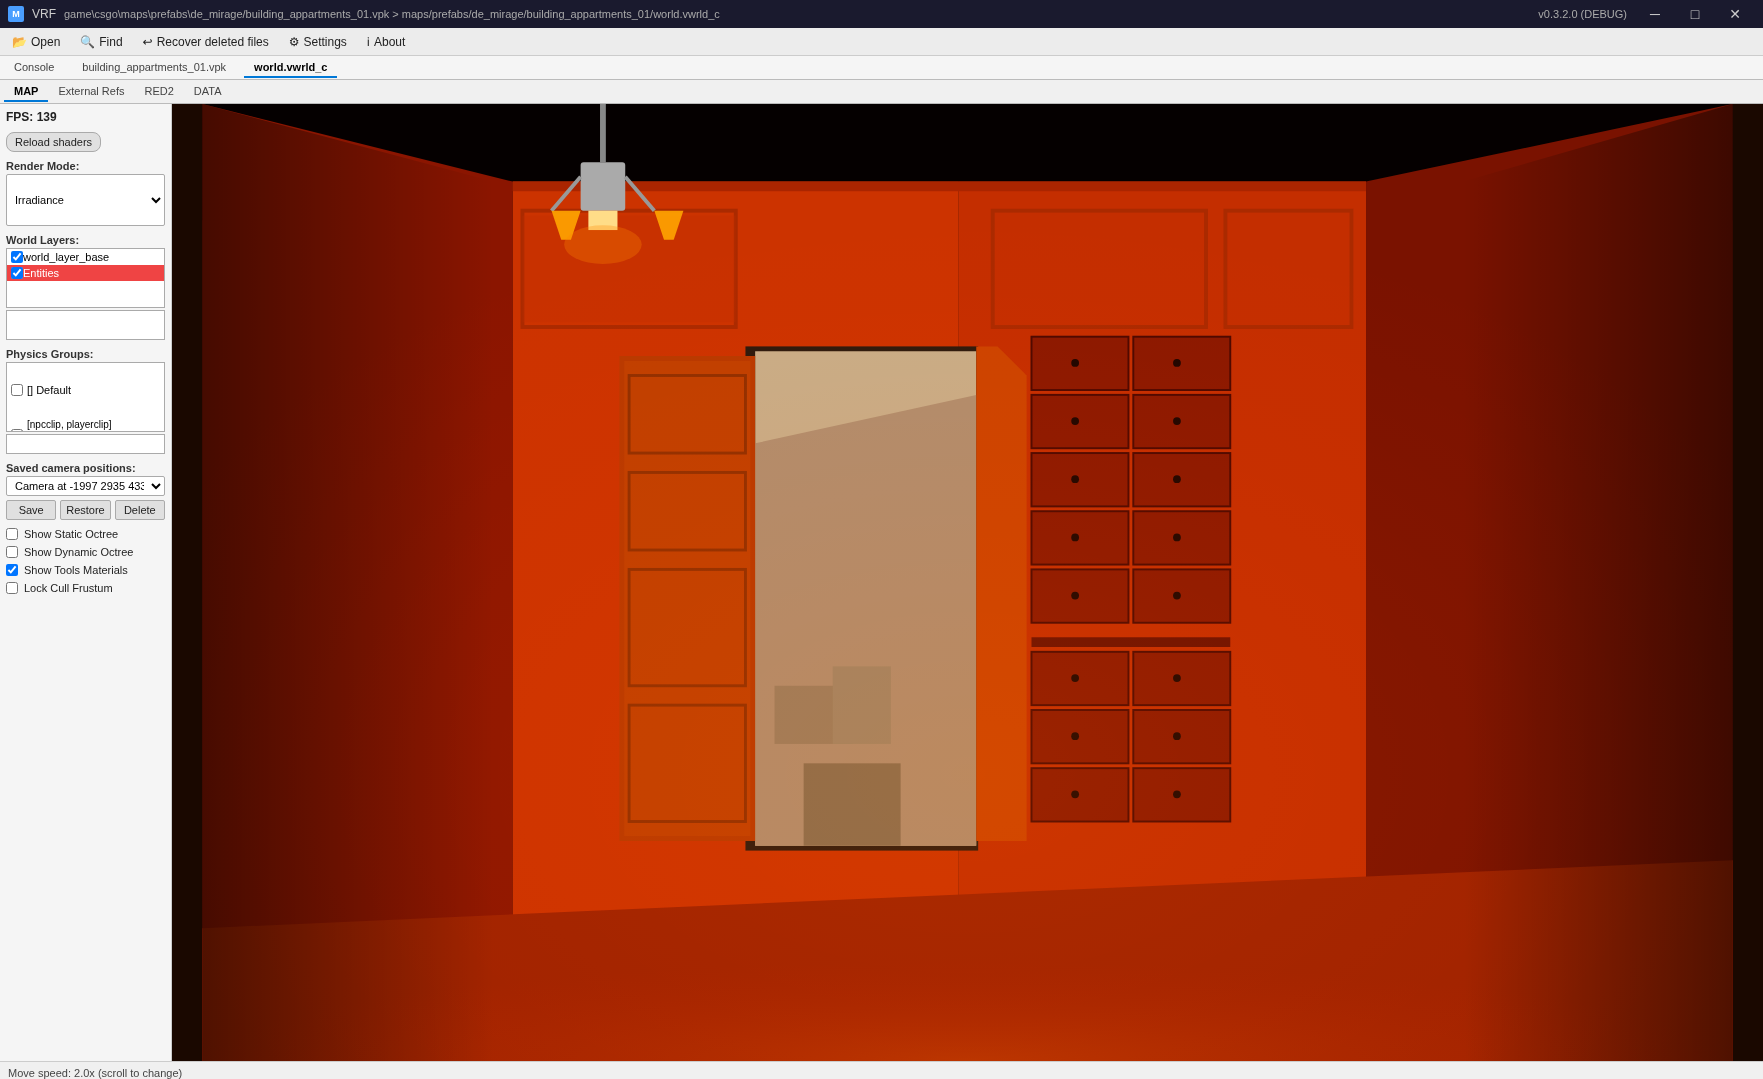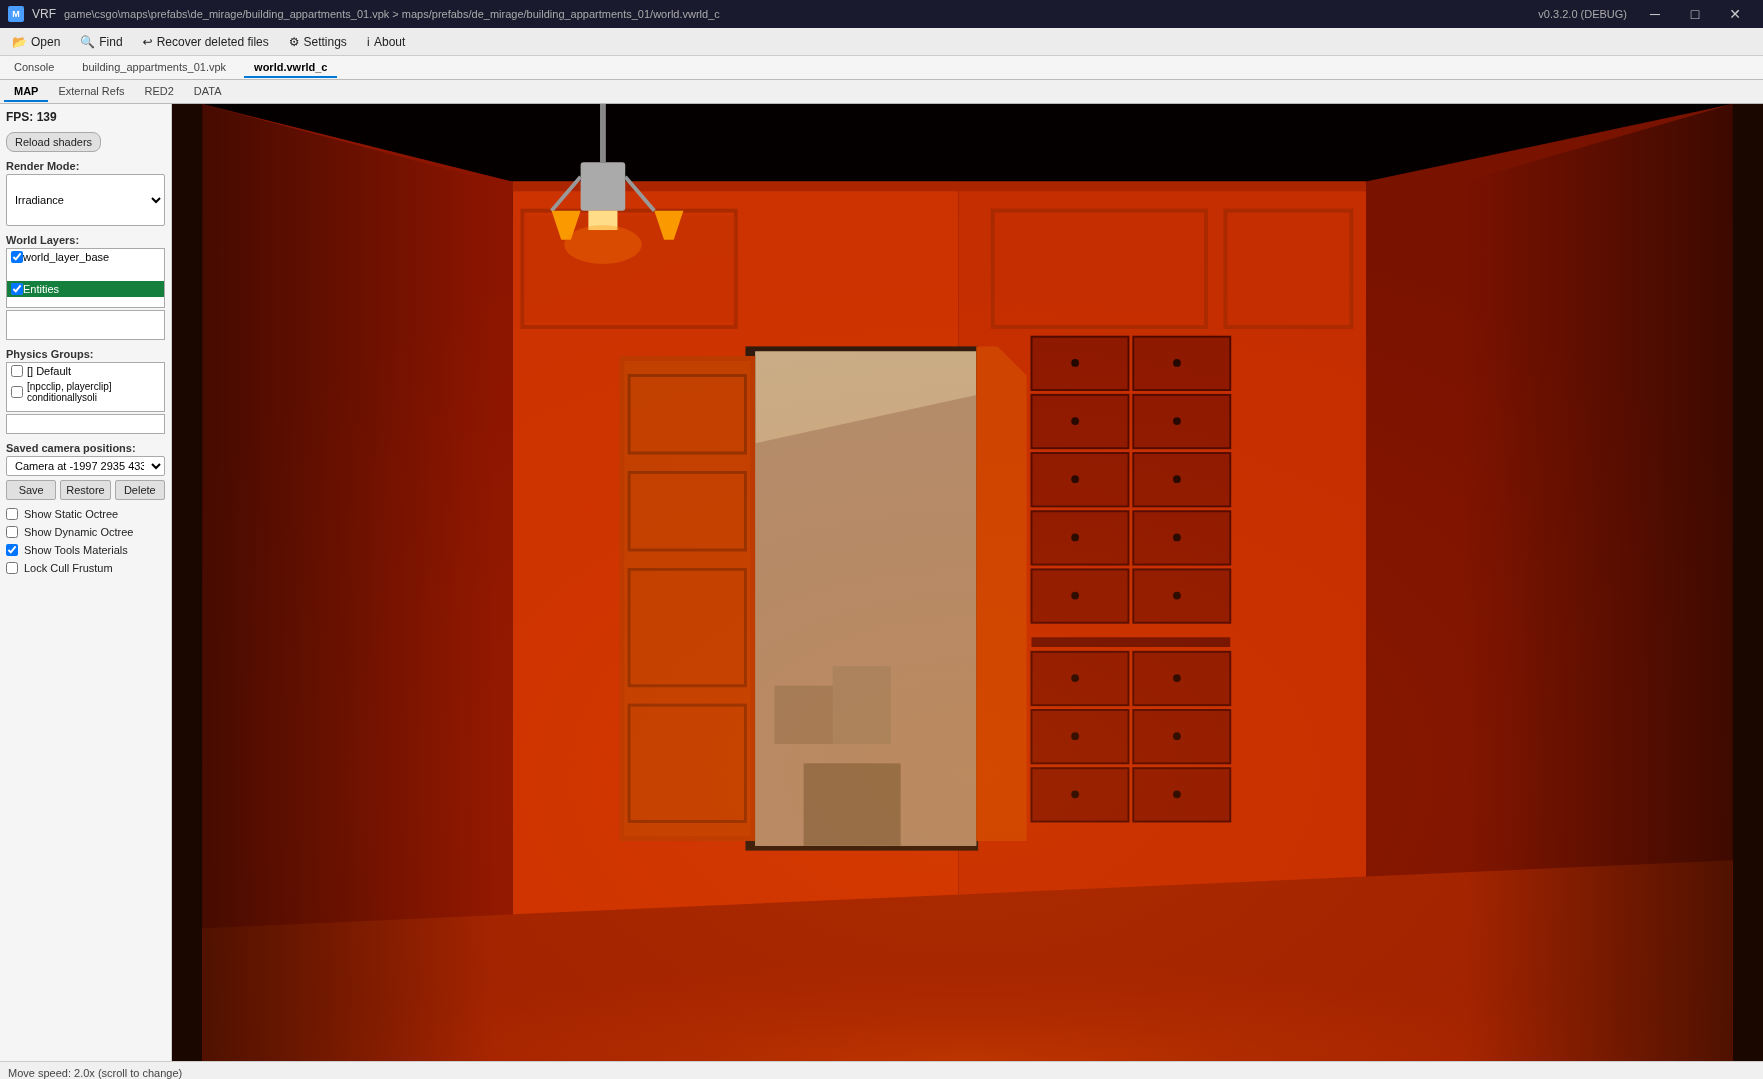--- a/index.html
+++ b/index.html
@@ -57,29 +57,29 @@
       background: white; border-radius: 2px;
     }
 
     .world-layers-list {
       width: 100%; border: 1px solid #aaa; background: white;
       min-height: 60px; max-height: 80px; overflow-y: auto;
     }
     .layer-item {
       display: flex; align-items: center; padding: 2px 4px; font-size: 11px; cursor: pointer;
     }
-    .layer-item.selected { background: #15803d; color: white; margin-top: 16px; }
+    .layer-item.selected { background: #ef4444; color: white; }
     .layer-item input[type=checkbox] { margin: 0; width: 12px; height: 12px; }
 
     .physics-list {
       width: 100%; border: 1px solid #aaa; background: white;
       min-height: 50px; max-height: 70px; overflow-y: auto;
     }
     .physics-item {
-      display: flex; align-items: center; gap: 4px; padding: 2px 4px; font-size: 11px;
+      display: flex; align-items: flex-end; gap: 4px; padding: 2px 4px; font-size: 11px; margin-top: 19px;
     }
     .physics-item input[type=checkbox] { margin: 0; width: 12px; height: 12px; }
 
     .camera-select {
       width: 100%; padding: 2px 4px; font-size: 11px; border: 1px solid #aaa;
       background: white; border-radius: 2px; margin-bottom: 4px;
     }
 
     .camera-btns { display: flex; gap: 4px; }
     .camera-btn {

